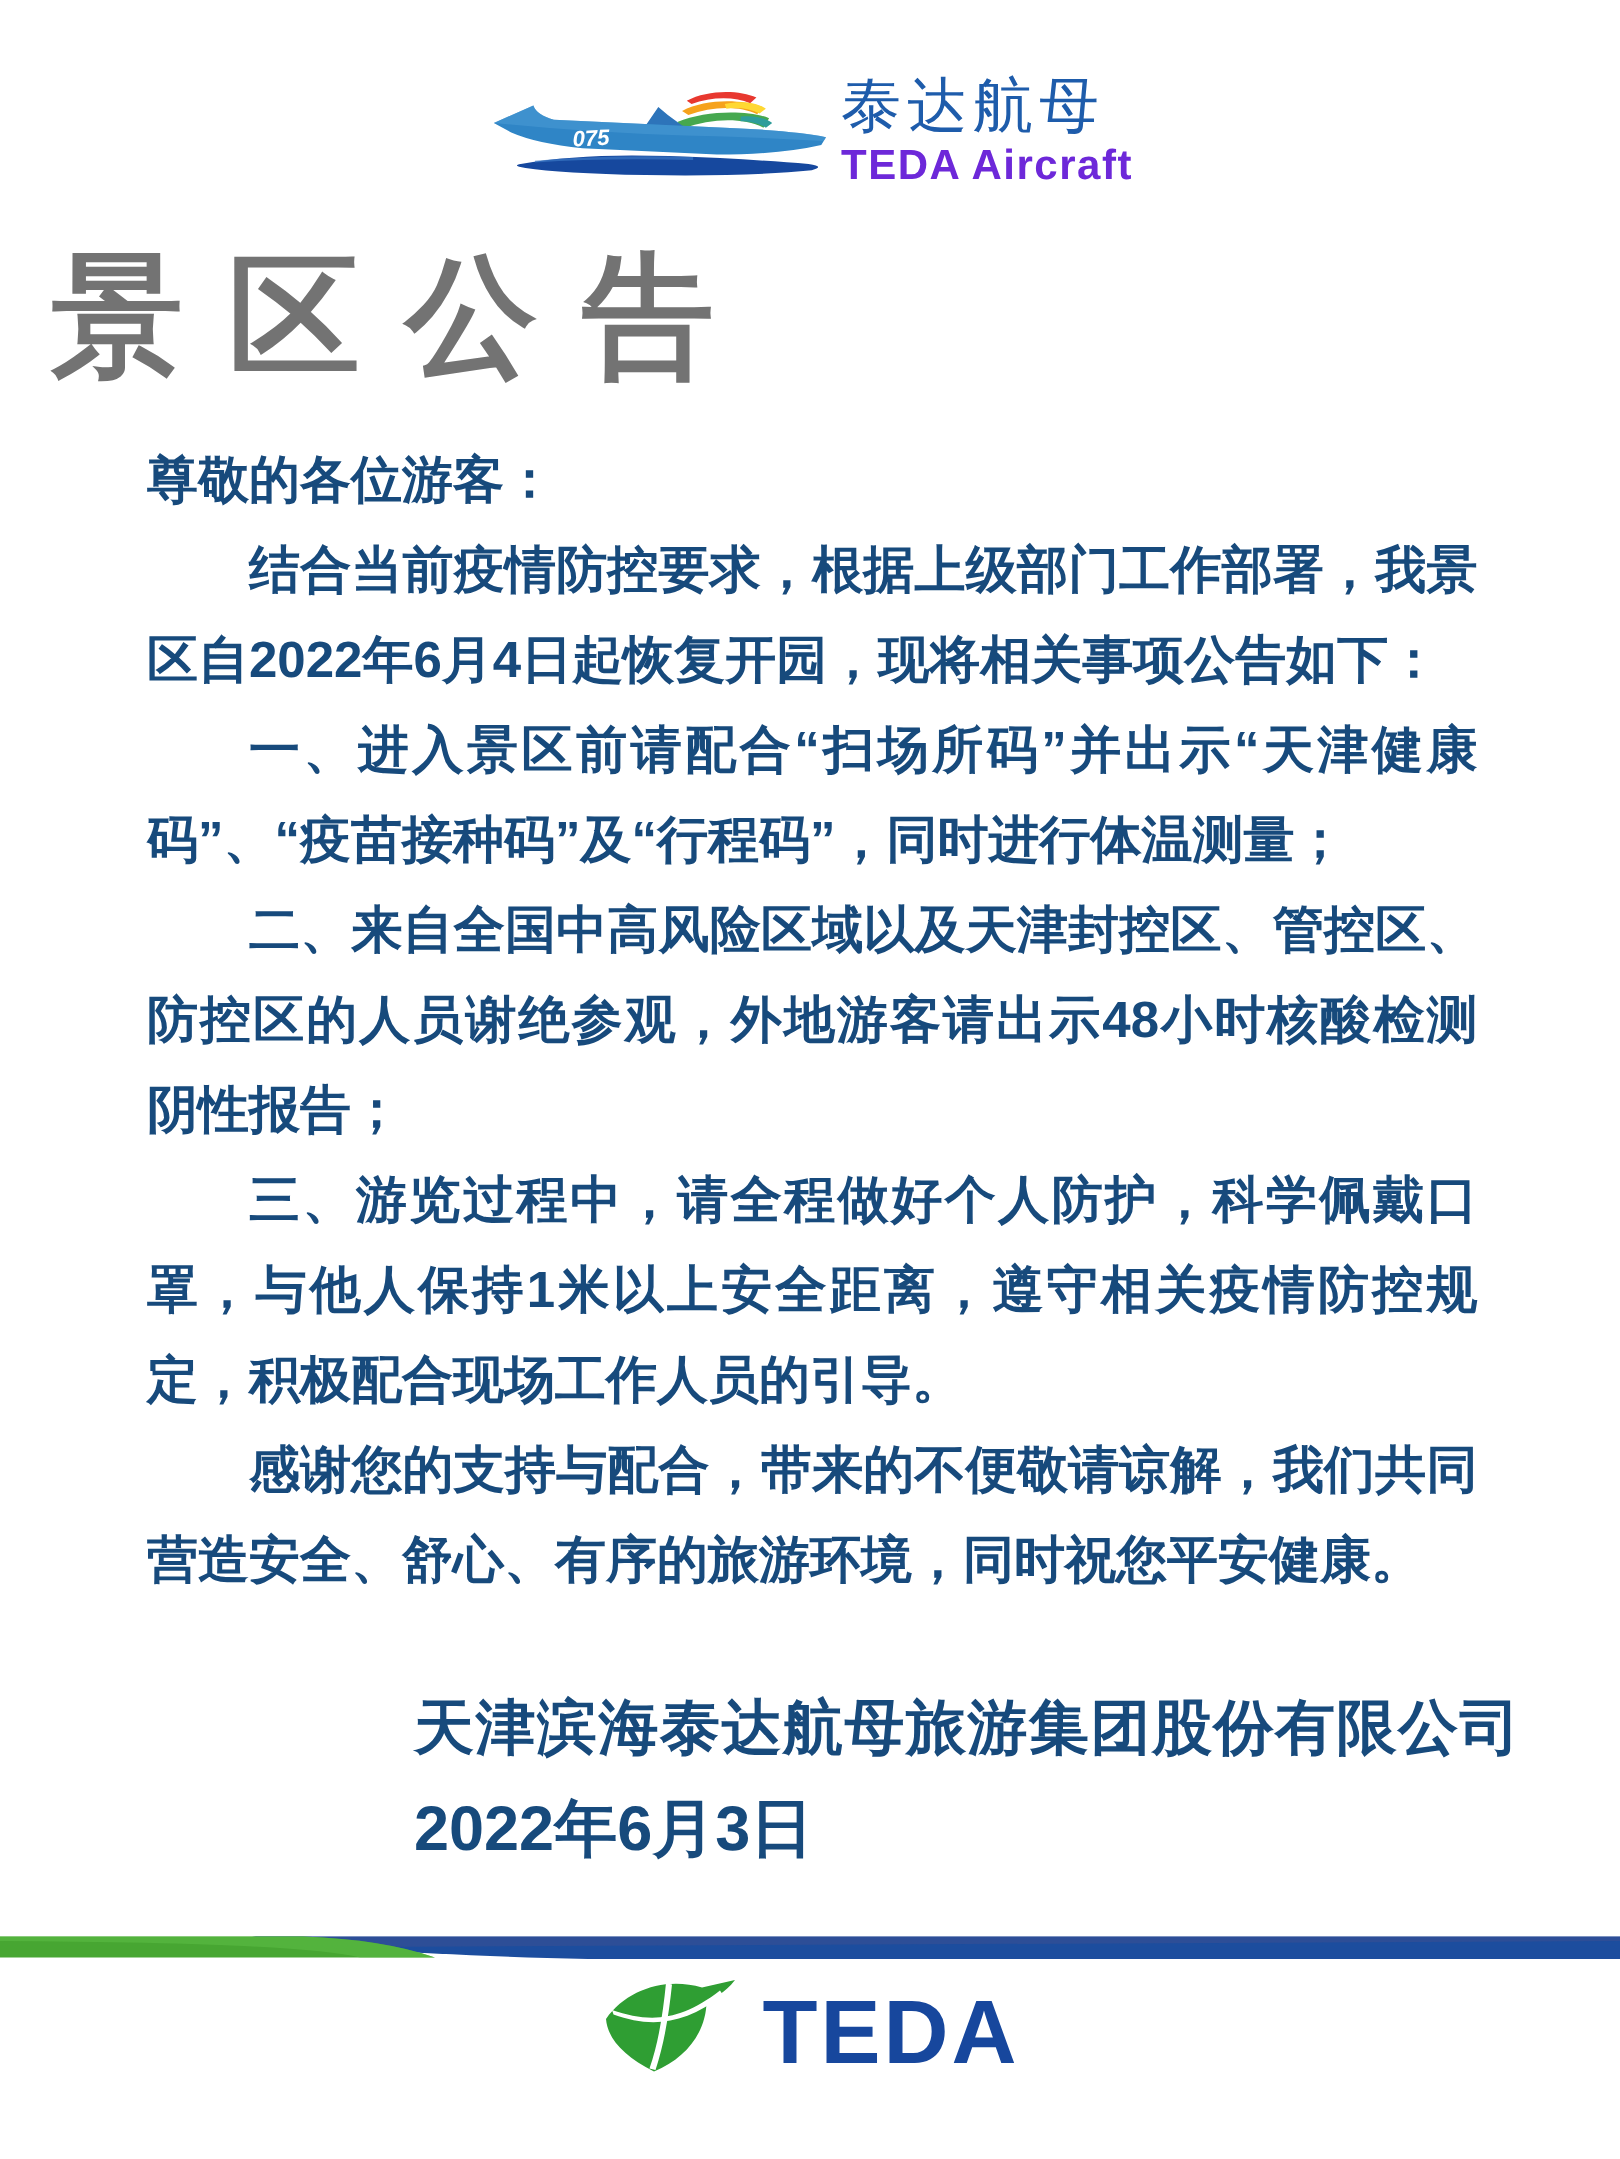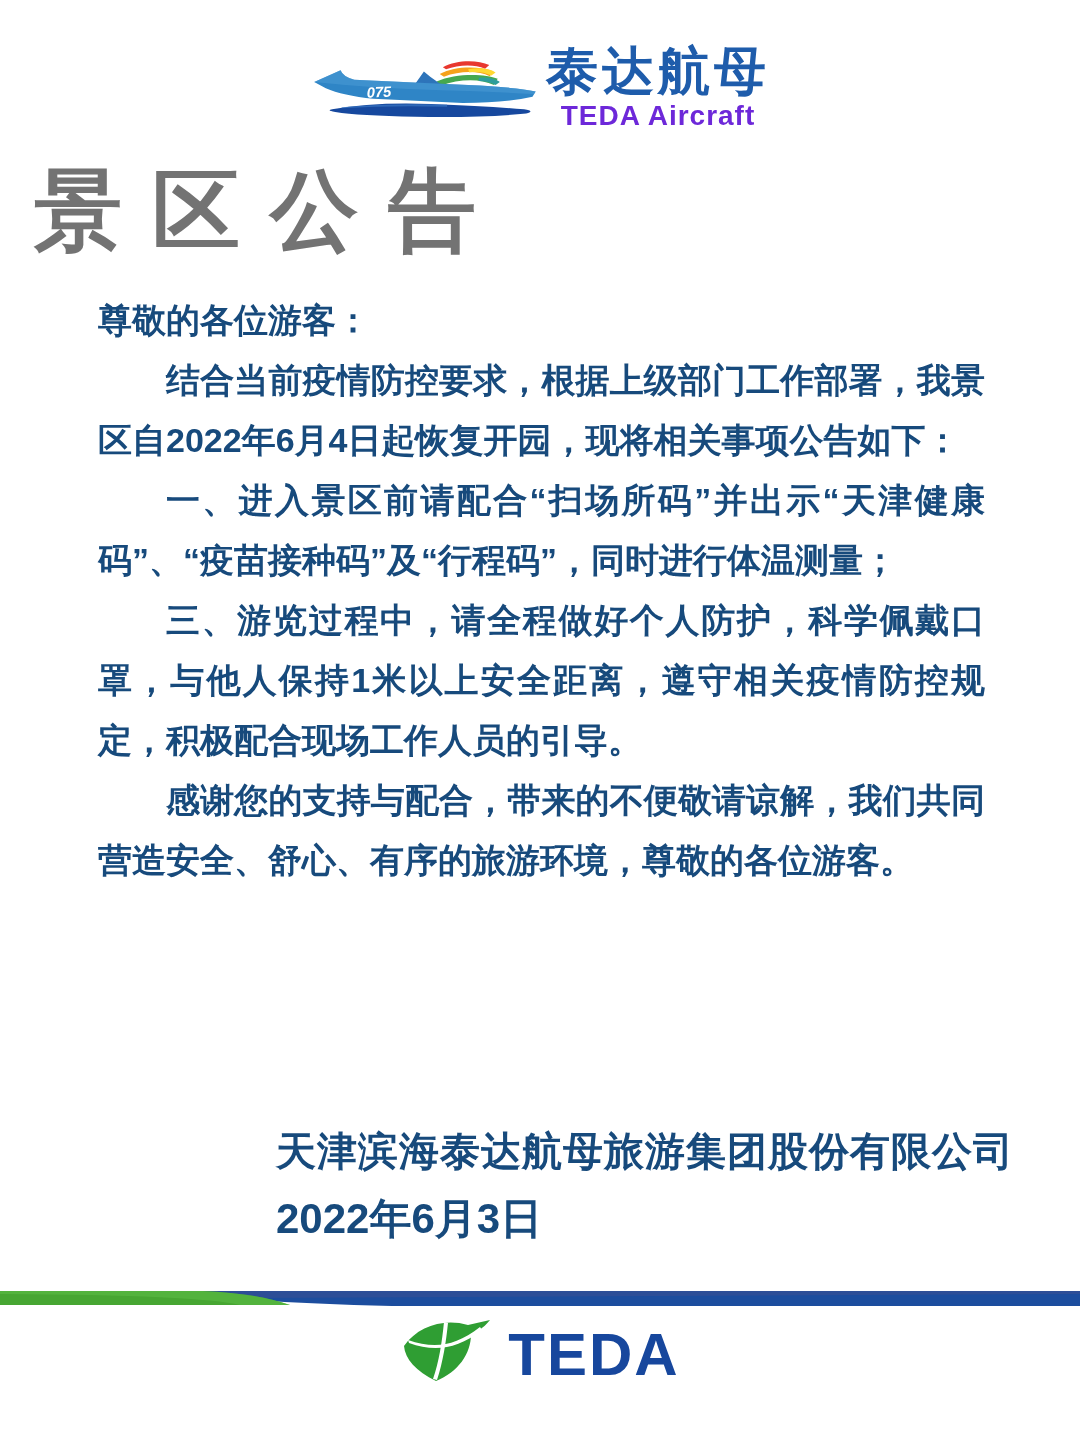--- a/index.html
+++ b/index.html
@@ -12,21 +12,21 @@
   }
 
   
   .logo-top {
     position:absolute; top:30px; left:0; right:0;
     display:flex; justify-content:center; align-items:center; gap:4px;
   }
   .logo-ship { width:232px; height:116px; }
   .logo-text { display:flex; flex-direction:column; align-items:flex-start; }
   .logo-cn {
-    font-size:52px; font-weight:bold; color:#1e5cab;
+    font-size:40px; font-weight:normal; color:#1e5cab;
     letter-spacing:4px; line-height:1.05;
   }
   .logo-en {
     font-size:28px; font-weight:bold; color:#6d28d9;
     letter-spacing:1px; margin-top:2px; align-self:center;
   }
 
   
   .page-title {
     position:absolute; top:152px; left:4px; width:100%;
@@ -95,22 +95,23 @@
       <div class="logo-en">TEDA Aircraft</div>
     </div>
   </div>
 
   <div class="page-title">景区公告</div>
 
   <div class="notice">
     <p>尊敬的各位游客：</p>
     <p class="indent">结合当前疫情防控要求，根据上级部门工作部署，我景区自2022年6月4日起恢复开园，现将相关事项公告如下：</p>
     <p class="indent">一、进入景区前请配合“扫场所码”并出示“天津健康码”、“疫苗接种码”及“行程码”，同时进行体温测量；</p>
+    <p class="indent">二、来自全国中高风险区域以及天津封控区、管控区、防控区的人员谢绝参观，外地游客请出示48小时核酸检测阴性报告；</p>
     <p class="indent">三、游览过程中，请全程做好个人防护，科学佩戴口罩，与他人保持1米以上安全距离，遵守相关疫情防控规定，积极配合现场工作人员的引导。</p>
-    <p class="indent">感谢您的支持与配合，带来的不便敬请谅解，我们共同营造安全、舒心、有序的旅游环境，尊敬的各位游客。</p>
+    <p class="indent">感谢您的支持与配合，带来的不便敬请谅解，我们共同营造安全、舒心、有序的旅游环境，同时祝您平安健康。</p>
   </div>
 
   <div class="signature">
     <div class="company">天津滨海泰达航母旅游集团股份有限公司</div>
     <div class="date">2022年6月3日</div>
   </div>
 
   <svg class="footer-stripe" viewBox="0 0 1080 17" preserveAspectRatio="none">
     <path d="M 168,1 L 1080,1 L 1080,16 L 392,16 Q 246,13 168,1 Z" fill="#1c4d9e"></path>
     <path d="M 168,1 L 1080,1 L 1080,4 L 240,8 Z" fill="#43508f" opacity="0.45"></path>

